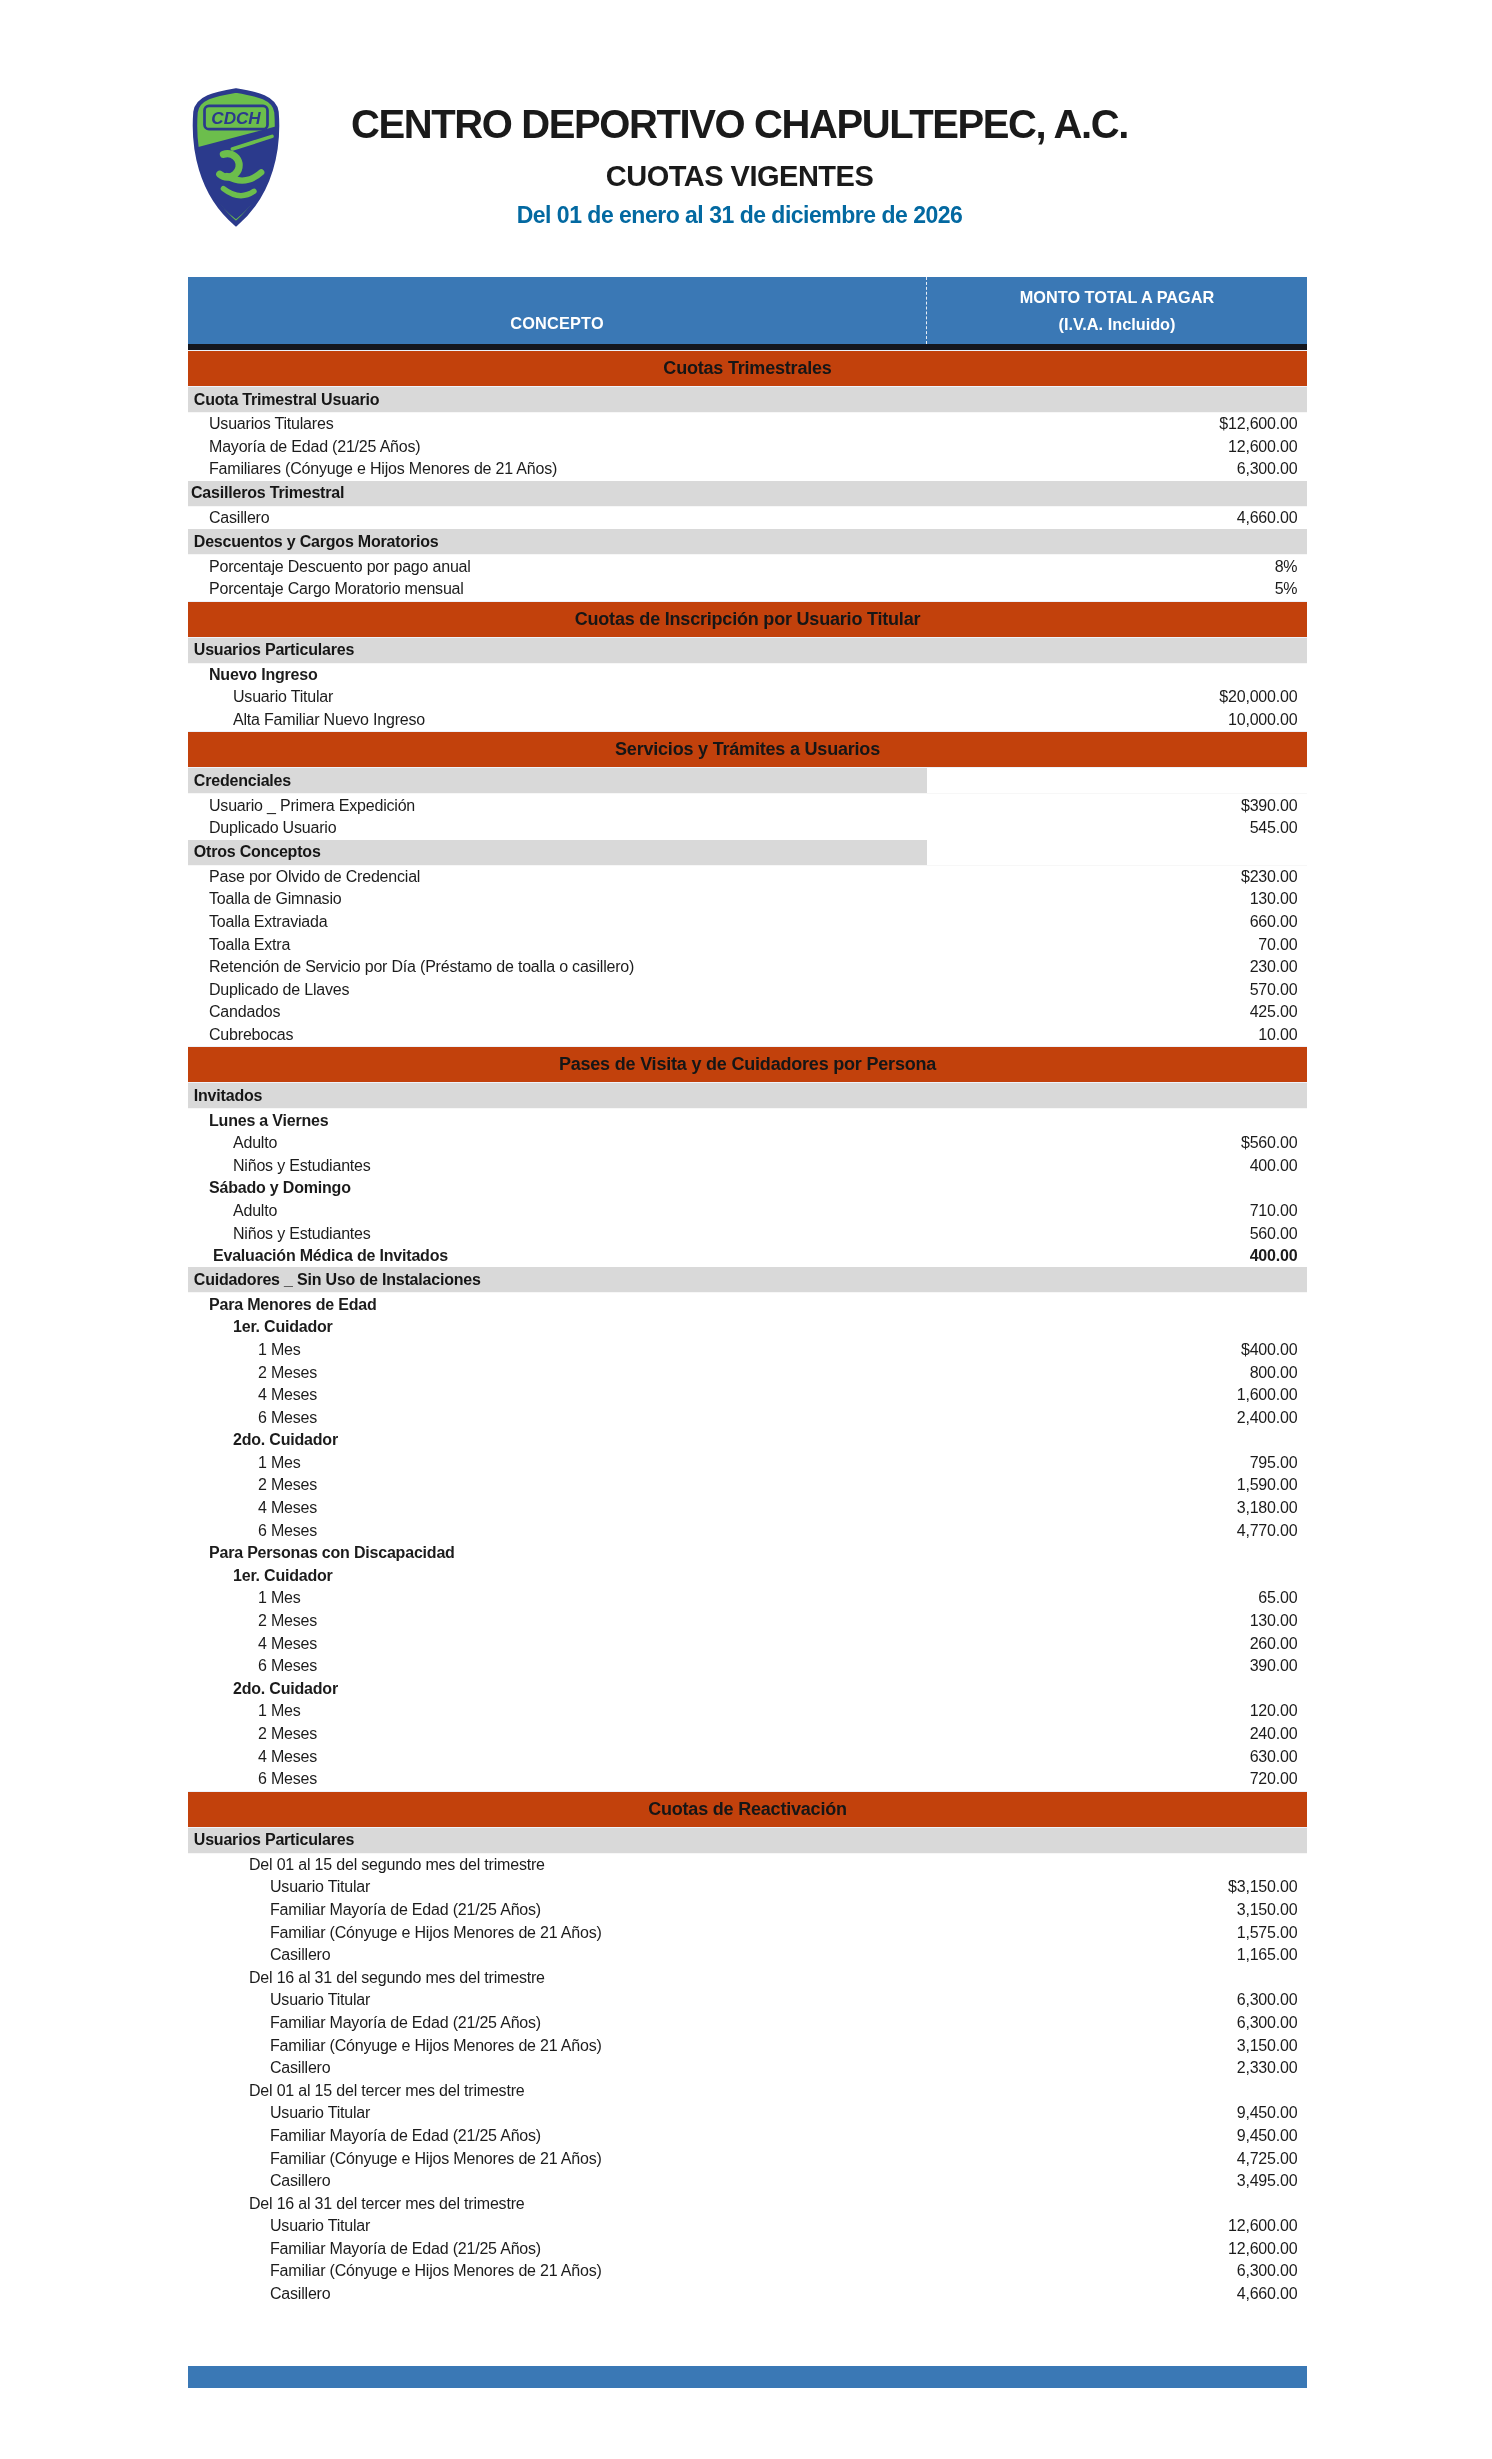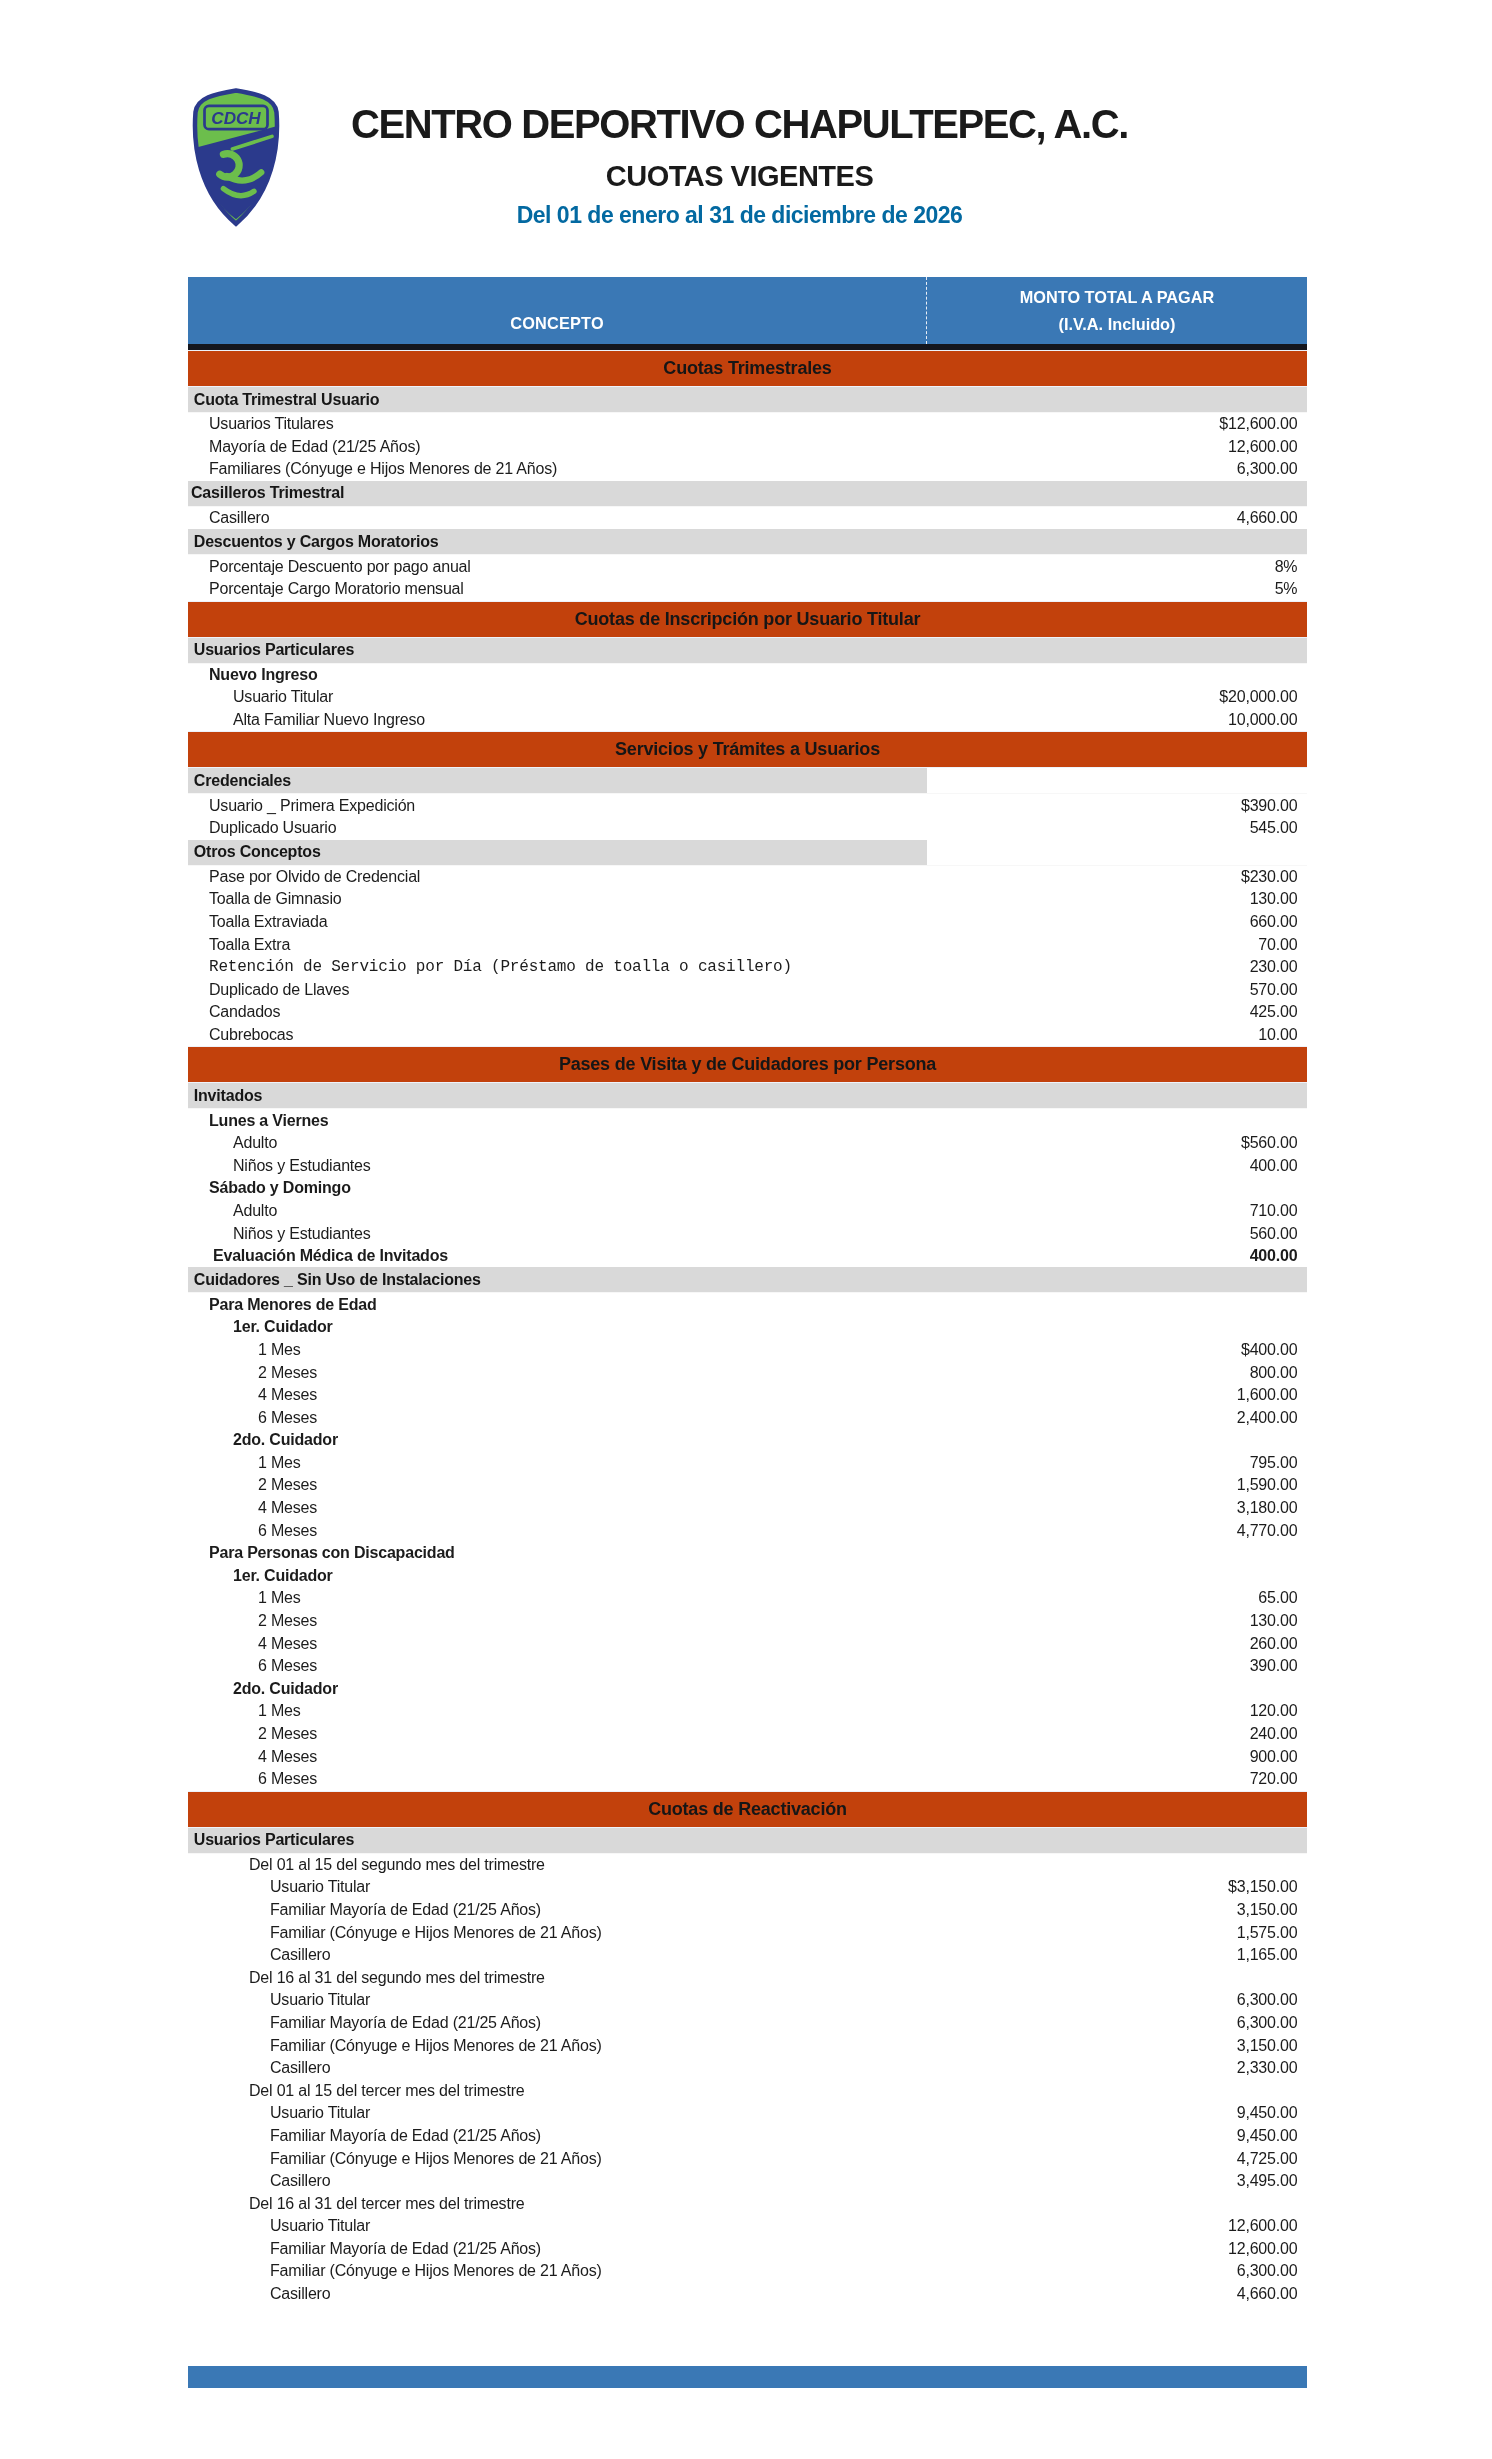--- a/index.html
+++ b/index.html
@@ -143,21 +143,21 @@
         </div>
         <div class="row row-line">
           <span class="lbl" style="padding-left: 21px;">Toalla Extraviada</span>
           <span class="val">660.00</span>
         </div>
         <div class="row row-line">
           <span class="lbl" style="padding-left: 21px;">Toalla Extra</span>
           <span class="val">70.00</span>
         </div>
         <div class="row row-line">
-          <span class="lbl" style="padding-left: 21px; font-family: Liberation Mono, monospace;">Retención de Servicio por Día (Préstamo de toalla o casillero)</span>
+          <span class="lbl" style="padding-left: 21px;">Retención de Servicio por Día (Préstamo de toalla o casillero)</span>
           <span class="val">230.00</span>
         </div>
         <div class="row row-line">
           <span class="lbl" style="padding-left: 21px;">Duplicado de Llaves</span>
           <span class="val">570.00</span>
         </div>
         <div class="row row-line">
           <span class="lbl" style="padding-left: 21px;">Candados</span>
           <span class="val">425.00</span>
         </div>
@@ -269,21 +269,21 @@
         <div class="row row-line">
           <span class="lbl" style="padding-left: 70px;">1 Mes</span>
           <span class="val">120.00</span>
         </div>
         <div class="row row-line">
           <span class="lbl" style="padding-left: 70px;">2 Meses</span>
           <span class="val">240.00</span>
         </div>
         <div class="row row-line">
           <span class="lbl" style="padding-left: 70px;">4 Meses</span>
-          <span class="val">900.00</span>
+          <span class="val">630.00</span>
         </div>
         <div class="row row-line">
           <span class="lbl" style="padding-left: 70px;">6 Meses</span>
           <span class="val">720.00</span>
         </div>
         <div class="row row-band">
           <span>Cuotas de Reactivación</span>
         </div>
         <div class="row row-cat">
           <span class="lbl" style="padding-left: 5.8px;">Usuarios Particulares</span>

